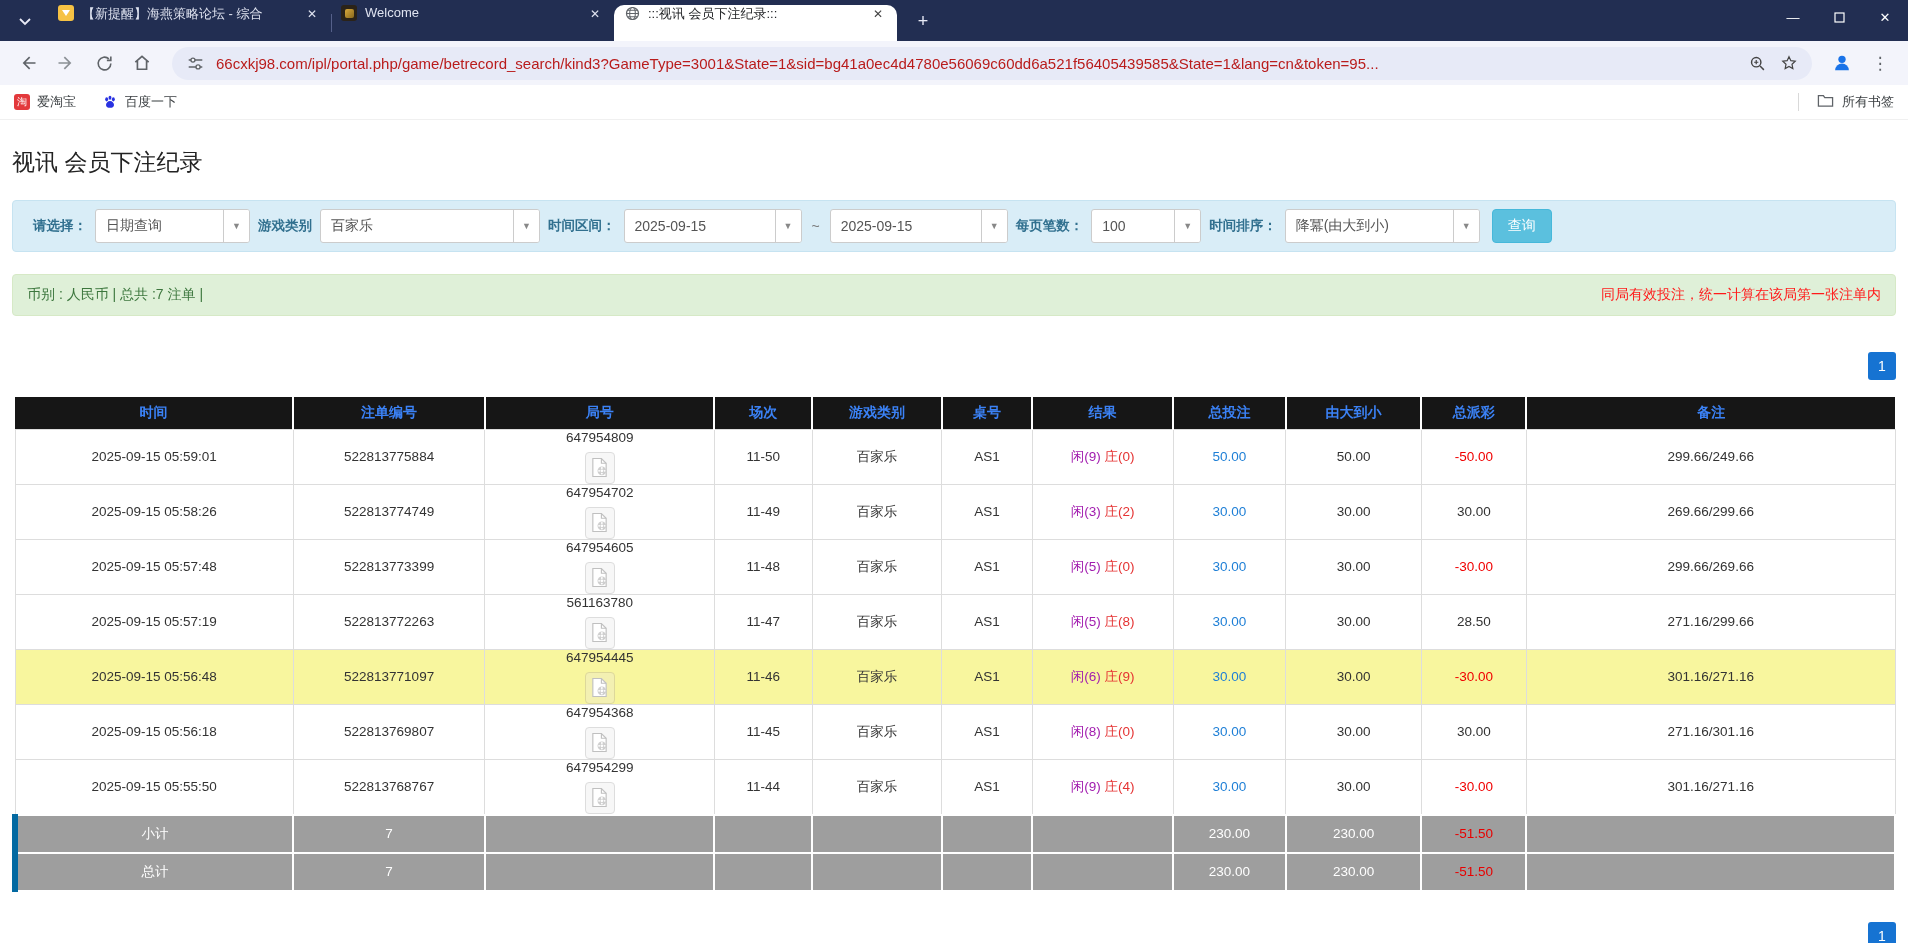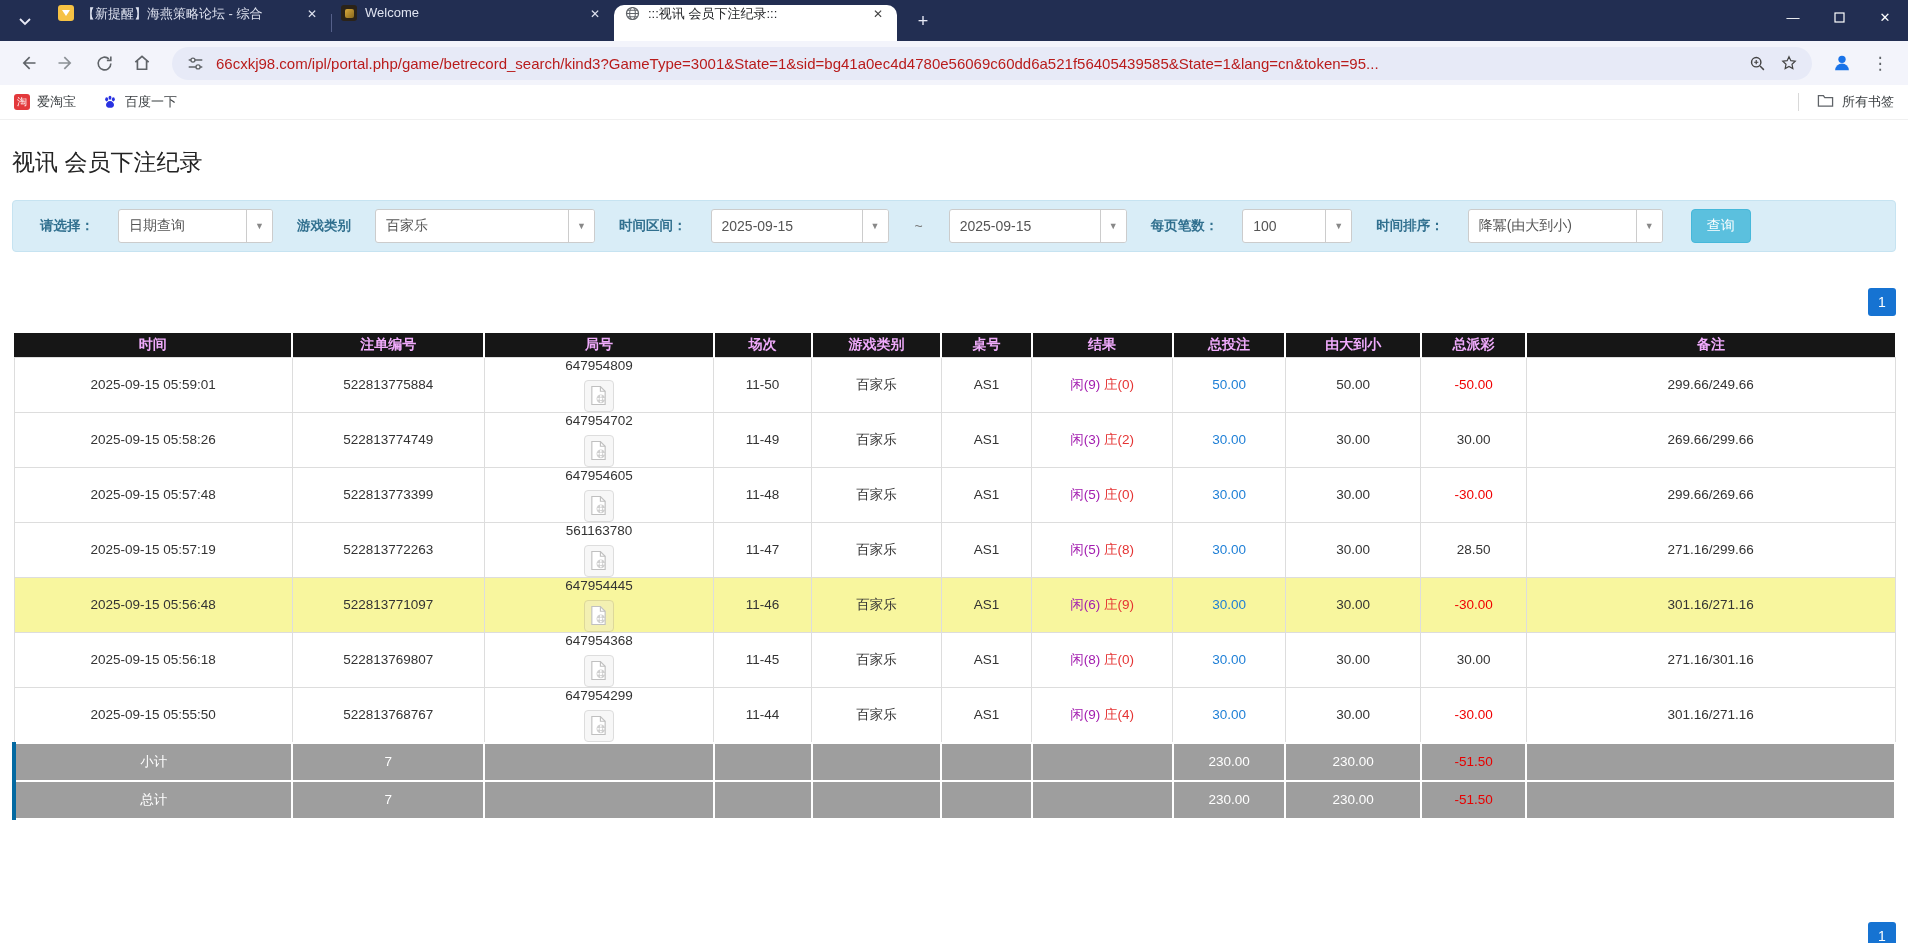--- a/index.html
+++ b/index.html
@@ -34,49 +34,49 @@
   .bm-item { display:flex; align-items:center; gap:7px; margin-right:26px; }
   .bm-ic { width:16px; height:16px; border-radius:3px; display:flex; align-items:center; justify-content:center; }
   .bm-taobao { background:#e3393c; color:#fff; font-size:10px; }
   .bm-right { margin-left:auto; display:flex; align-items:center; gap:8px; }
   .bm-sep { width:1px; height:18px; background:#d9d9d9; margin-right:10px; }
 
   
   .content { padding:0 12px; }
   .page-title { margin-top:27px; font-size:23px; font-weight:500; color:#222; }
 
-  .filterbar { margin-top:22px; height:52px; background:#d9edf7; border:1px solid #c6e3f1; border-radius:4px; display:flex; align-items:center; padding:0 27px; gap:24px; }
+  .filterbar { margin-top:22px; height:52px; background:#d9edf7; border:1px solid #c6e3f1; border-radius:4px; display:flex; align-items:center; padding:0 20px; gap:8px; }
   .flabel { font-size:13.5px; font-weight:bold; color:#31708f; white-space:nowrap; }
   .sel { display:inline-flex; align-items:center; background:#fff; border:1px solid #ccc; border-radius:3px; height:34px; font-size:14px; color:#555; overflow:hidden; }
   .sel .sel-val { padding:0 10px; white-space:nowrap; flex:1; }
   .sel .sel-arrow { width:26px; align-self:stretch; border-left:1px solid #ccc; display:flex; align-items:center; justify-content:center; color:#888; font-size:9px; background:#fff; }
   .tilde { color:#777; font-size:14px; padding:0 2px; }
   .btn-search { height:34px; padding:0 15px; background:#5bc0de; border:1px solid #46b8da; border-radius:4px; color:#fff; font-size:14px; margin-left:4px; }
 
   .summary { margin-top:22px; height:42px; background:#dff0d8; border:1px solid #d6e9c6; border-radius:4px; display:flex; align-items:center; justify-content:space-between; padding:0 14px; font-size:14px; }
   .summary-left { color:#3c763d; }
   .summary-right { color:#ff1a1a; }
 
   .pager-row { margin-top:36px; display:flex; justify-content:flex-end; }
   .page-num { width:28px; height:28px; background:#1673d2; color:#fff; font-size:14px; display:flex; align-items:center; justify-content:center; border-radius:3px; }
 
   table.bet { width:100%; border-collapse:collapse; margin-top:17px; table-layout:fixed; }
-  table.bet th { background:#161616; color:#f0abfc; font-size:14px; font-weight:bold; height:24px; border-right:2px solid #fff; }
+  table.bet th { background:#161616; color:#3b82f6; font-size:14px; font-weight:bold; height:32px; border-right:2px solid #fff; }
   table.bet th:last-child { border-right:none; }
   table.bet td { height:54px; text-align:center; font-size:13.5px; color:#333; border:1px solid #ddd; background:#fff; }
   tr.hl td { background:#f8f69e; }
   .round-wrap { display:inline-flex; align-items:center; gap:7px;flex-direction:column; }
   .replay-btn { width:30px; height:32px; background:#f7f7f7; border:1px solid #ddd; border-radius:4px; display:inline-flex; align-items:center; justify-content:center; }
   tr.hl .replay-btn { background:#f3f0b2; border-color:#ddd89a; }
   .res-player { color:#a21caf; }
   .res-banker { color:#e53333; }
   .link-blue { color:#1e7fd6; }
   .neg { color:#f00000; }
   table.bet tr.foot td { background:#9e9e9e; color:#fff; height:38px; border:1px solid #fff; border-width:2px 2px 2px 0; font-size:13.5px; }
-  table.bet tr.foot td:first-child { border-left:4px solid #0369a1; }
+  table.bet tr.foot td:first-child { border-left:6px solid #0369a1; }
   table.bet tr.foot .neg { color:#e80000;margin-top:28px; }
 
   .page-num-bottom { position:absolute; right:12px; top:922px; }
 </style>
 </head>
 <body>
 
 <div class="screen">
 
   <div class="tabstrip">
@@ -228,20 +228,24 @@
         <span class="sel-arrow">▼</span>
       </span>
       <span class="flabel">时间排序：</span>
       <span class="sel" style="width:195px;">
         <span class="sel-val">降冪(由大到小)</span>
         <span class="sel-arrow">▼</span>
       </span>
       <button class="btn-search">查询</button>
     </div>
 
+    <div class="summary">
+      <span class="summary-left">币别 : 人民币 | 总共 :7 注单 |</span>
+      <span class="summary-right">同局有效投注，统一计算在该局第一张注单内</span>
+    </div>
 
     <div class="pager-row">
       <div class="page-num">1</div>
     </div>
 
     <table class="bet">
       <colgroup>
         <col style="width:14.8%">
           <col style="width:10.2%">
           <col style="width:12.2%">

